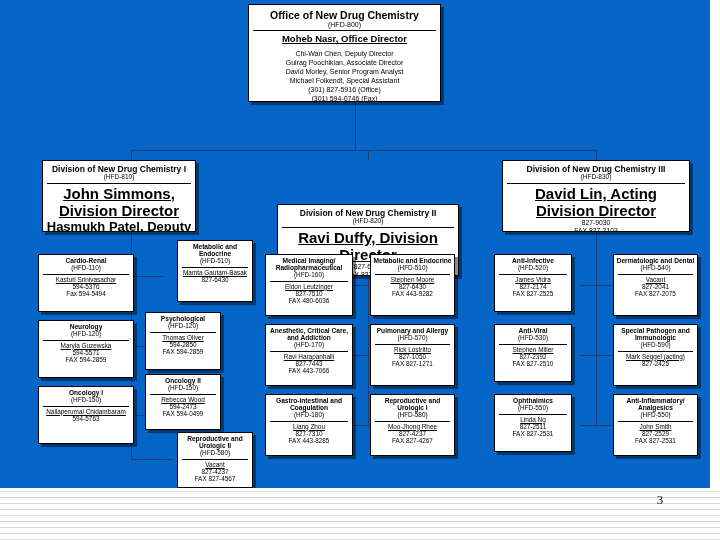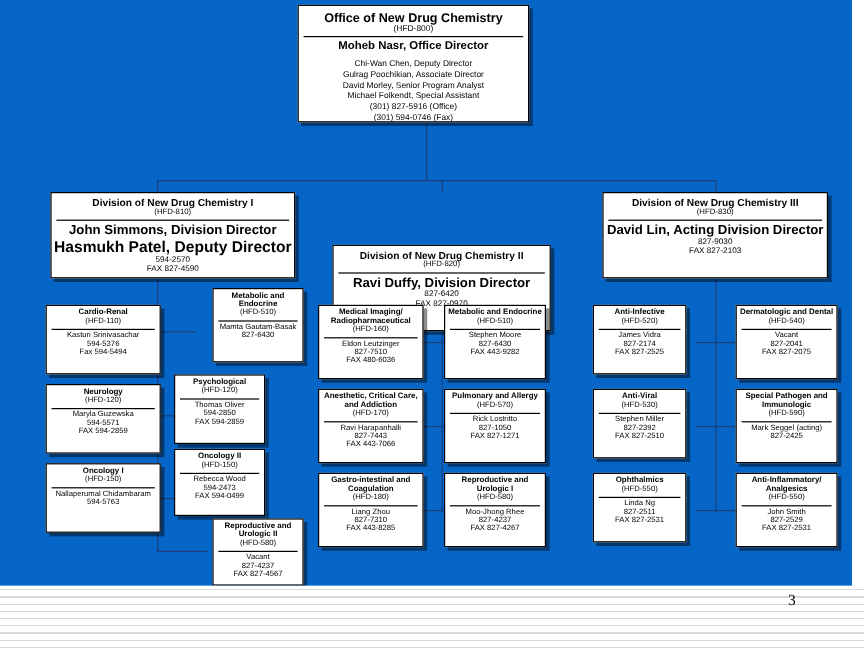--- a/index.html
+++ b/index.html
@@ -66,43 +66,44 @@
     padding: 0 2px 1px 2px;
   }
   .rule {
     border-top: 1px solid #000000;
     margin: 1px 4px 1px 4px;
     height: 0;
   }
   .box .who {
     line-height: 1.12;
     padding: 0 2px;
+    text-decoration: underline;
   }
   .box .ph {
     line-height: 1.12;
     padding: 0 2px;
   }
 
   
   #office {
     left: 248px; top: 4px; width: 193px; height: 98px;
   }
   #office .ttl { font-size: 10.5px; padding-top: 5px; }
   #office .code { font-size: 7px; }
   #office .who { font-size: 9.5px; font-weight: bold; padding-top: 2px; }
   #office .staff { font-size: 7px; line-height: 1.28; padding-top: 5px; }
 
   
   .division { height: 72px; }
   .division .ttl { font-size: 8.5px; padding-top: 4px; }
   .division .code { font-size: 6.5px; }
-  .division .who { font-size: 11px; font-weight: bold; padding-top: 1px; }
+  .division .who { font-size: 15px; font-weight: bold; padding-top: 1px; }
   .division .dep { font-size: 13px; font-weight: bold; }
   .division .ph  { font-size: 6.8px; }
-  #div1 { left: 42px;  top: 160px; width: 204px; }
+  #div1 { left: 42px;  top: 160px; width: 154px; }
   #div2 { left: 277px; top: 160px; width: 182px; margin-top: 44px; }
   #div3 { left: 502px; top: 160px; width: 188px; }
 
   
   .leaf .ttl  { font-size: 6.6px; padding-top: 3px; }
   .leaf .code { font-size: 6.4px; }
   .leaf .who  { font-size: 6.4px; }
   .leaf .ph   { font-size: 6.4px; }
 
   

